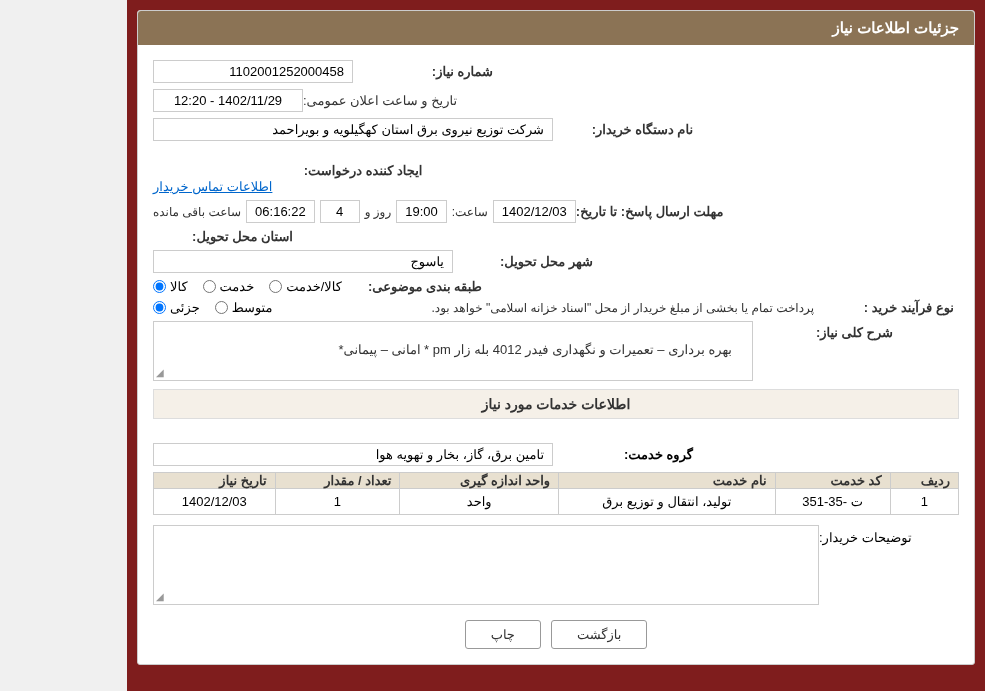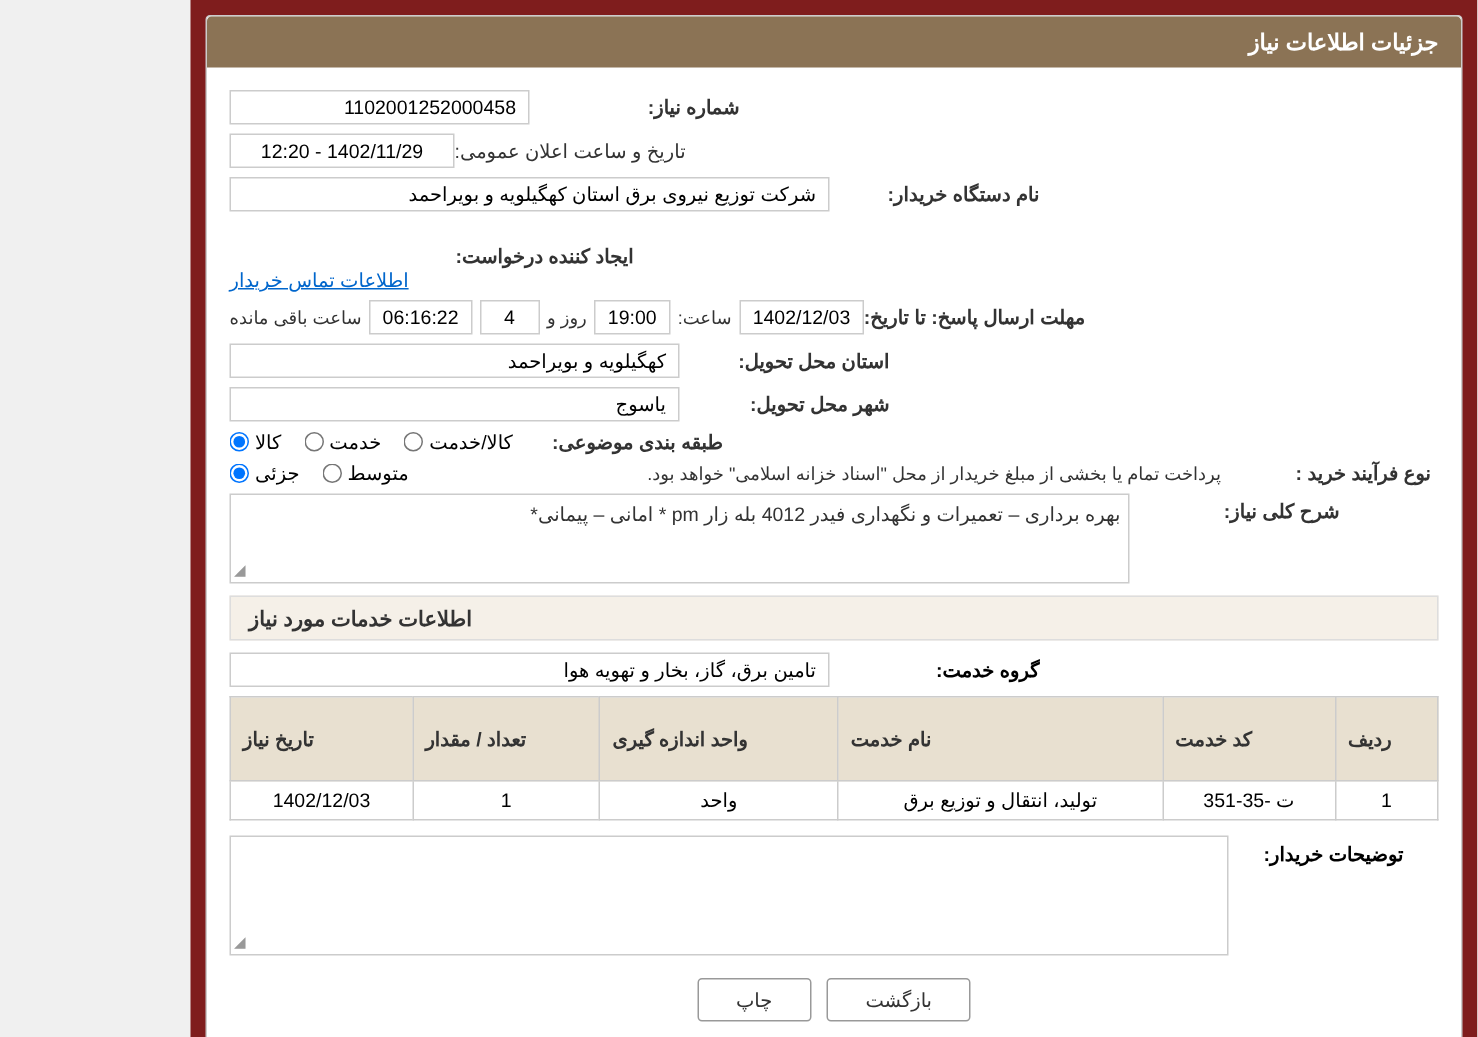--- a/index.html
+++ b/index.html
@@ -132,27 +132,27 @@
       color: #333;
       flex: 1;
       text-align: right;
     }
     .section-header {
       background: #f5f0e8;
       border: 1px solid #ddd;
       padding: 6px 12px;
       font-weight: bold;
       font-size: 14px;
-      text-align: left;
-      margin-bottom: 8px;
+      text-align: center;
+      margin-bottom: 24px;
       color: #333;
     }
     .description-box {
       border: 1px solid #ccc;
-      padding: 5px;
+      padding: 20px;
       min-height: 60px;
       text-align: right;
       direction: rtl;
       color: #333;
       font-size: 13px;
       background: #fff;
       position: relative;
     }
     .description-box .resize-icon {
       position: absolute;
@@ -180,40 +180,40 @@
     }
     .data-table {
       width: 100%;
       border-collapse: collapse;
       margin-bottom: 10px;
       font-size: 13px;
     }
     .data-table th {
       background: #e8e0d0;
       border: 1px solid #ccc;
-      padding: 20px 8px;
-      text-align: left;
+      padding: 0 8px;
+      text-align: right;
       font-weight: bold;
       color: #333;
     }
     .data-table td {
       border: 1px solid #ccc;
       padding: 5px 8px;
       text-align: center;
       background: #fff;
     }
     .buyer-desc-section {
       display: flex;
       align-items: flex-start;
       margin-bottom: 10px;
     }
     .buyer-desc-label {
-      font-weight: bold;
-      min-width: 140px;
-      text-align: center;
+      font-weight: normal;
+      min-width: 140px;
+      text-align: left;
       padding-top: 5px;
     }
     .buyer-desc-box {
       border: 1px solid #ccc;
       flex: 1;
       min-height: 80px;
       background: #fff;
       position: relative;
     }
     .buyer-desc-box .resize-icon {
@@ -287,21 +287,20 @@
           <span class="deadline-box">19:00</span>
           <span class="deadline-small-label">روز و</span>
           <span class="deadline-box" style="min-width:40px;">4</span>
           <span class="deadline-box">06:16:22</span>
           <span class="deadline-small-label">ساعت باقی مانده</span>
         </div>
       </div>
 
       <div class="info-row">
         <span class="info-label">استان محل تحویل:</span>
-        <span class="info-value medium">کهگیلویه و بویراحمد</span>
       </div>
 
       <div class="info-row">
         <span class="info-label">شهر محل تحویل:</span>
         <span class="info-value medium">یاسوج</span>
       </div>
 
       <div class="radio-row">
         <span class="info-label">طبقه بندی موضوعی:</span>
         <div class="radio-group">

